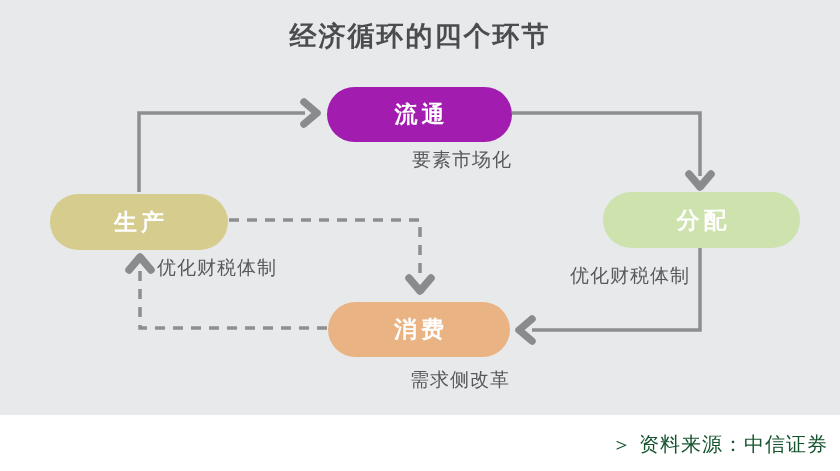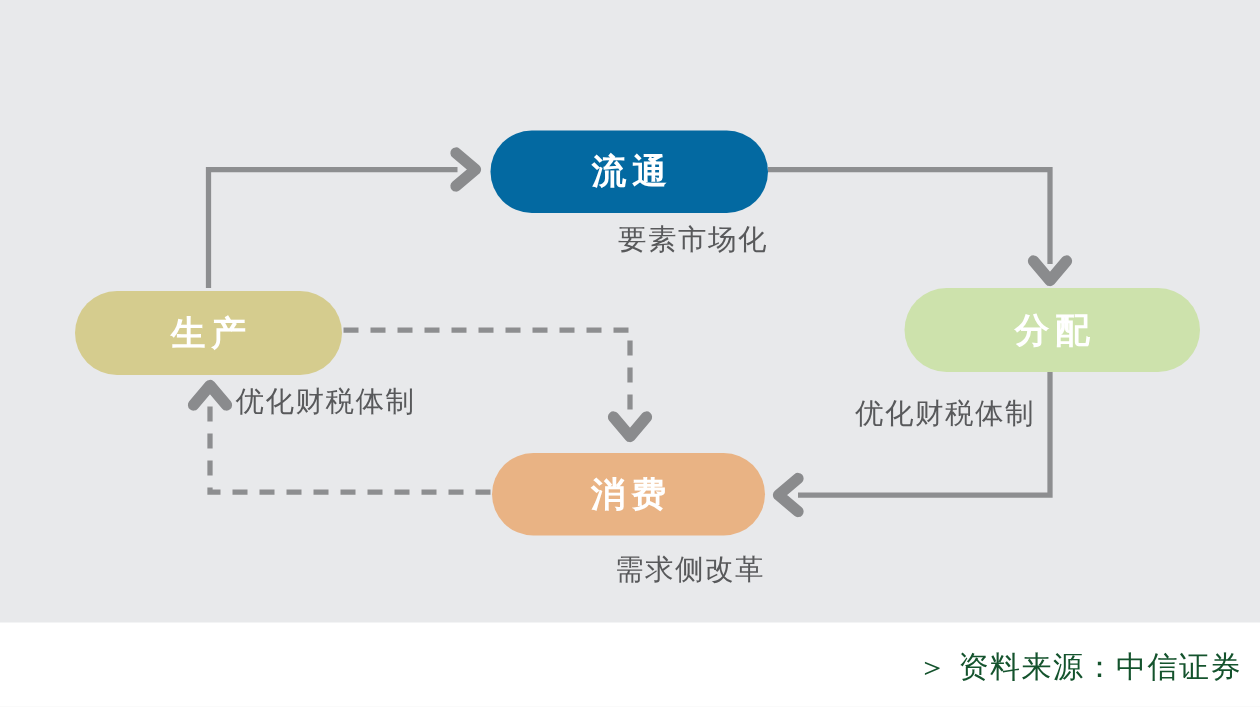--- a/index.html
+++ b/index.html
@@ -71,20 +71,21 @@
   .line  { fill: none; stroke: #8d8e90; stroke-width: 3.5; }
   .dash  { stroke-dasharray: 10 8; }
   .head  { fill: none; stroke: #8a8b8d; stroke-width: 7.5; stroke-linecap: round; stroke-linejoin: round; }
 </style>
 </head>
 <body>
 
 <div class="stage">
   <div class="panel">
 
+    <div class="title">经济循环的四个环节</div>
 
     <svg class="arrows" viewBox="0 0 840 415" aria-hidden="true">
 
       <g>
         <path class="line" d="M139,192 L139,113 L305,113"></path>
         <polyline class="head" points="304,102 317,113 304,124"></polyline>
       </g>
       <g>
         <path class="line" d="M512,113 L700,113 L700,176"></path>
         <polyline class="head" points="689,174 700,187 711,174"></polyline>
@@ -97,21 +98,21 @@
       <g>
         <path class="line dash" d="M229,220 L420,220 L420,280"></path>
         <polyline class="head" points="409,278 420,291 431,278"></polyline>
       </g>
       <g>
         <path class="line dash" d="M327,328 L140,328 L140,269"></path>
         <polyline class="head" points="129,270 140,257 151,270"></polyline>
       </g>
     </svg>
 
-    <div class="node node-circulation" style="background: #0369a1;">
+    <div class="node node-circulation" style="background: #a21caf;">
       <span>流通</span>
     </div>
     <div class="node node-distribution" style="background: rgb(205, 226, 172);">
       <span>分配</span>
     </div>
     <div class="node node-consumption" style="background: rgb(233, 179, 132);">
       <span>消费</span>
     </div>
     <div class="node node-production" style="background: rgb(213, 204, 142);">
       <span>生产</span>

